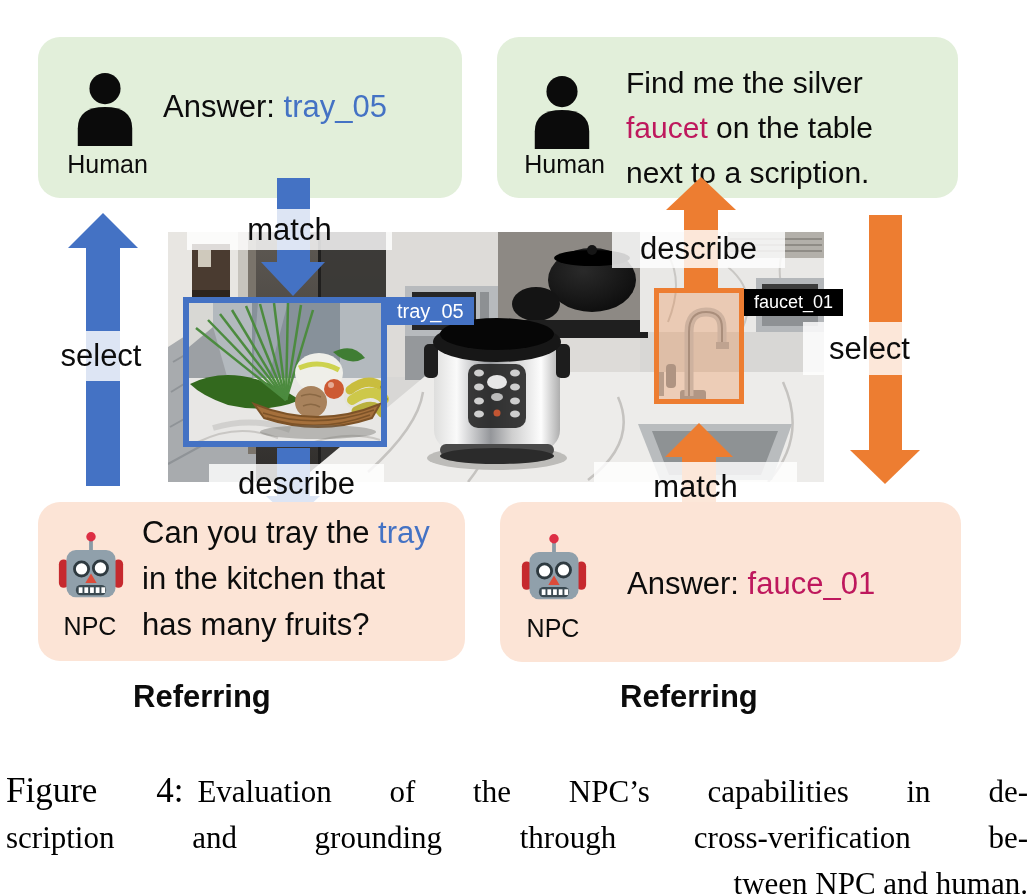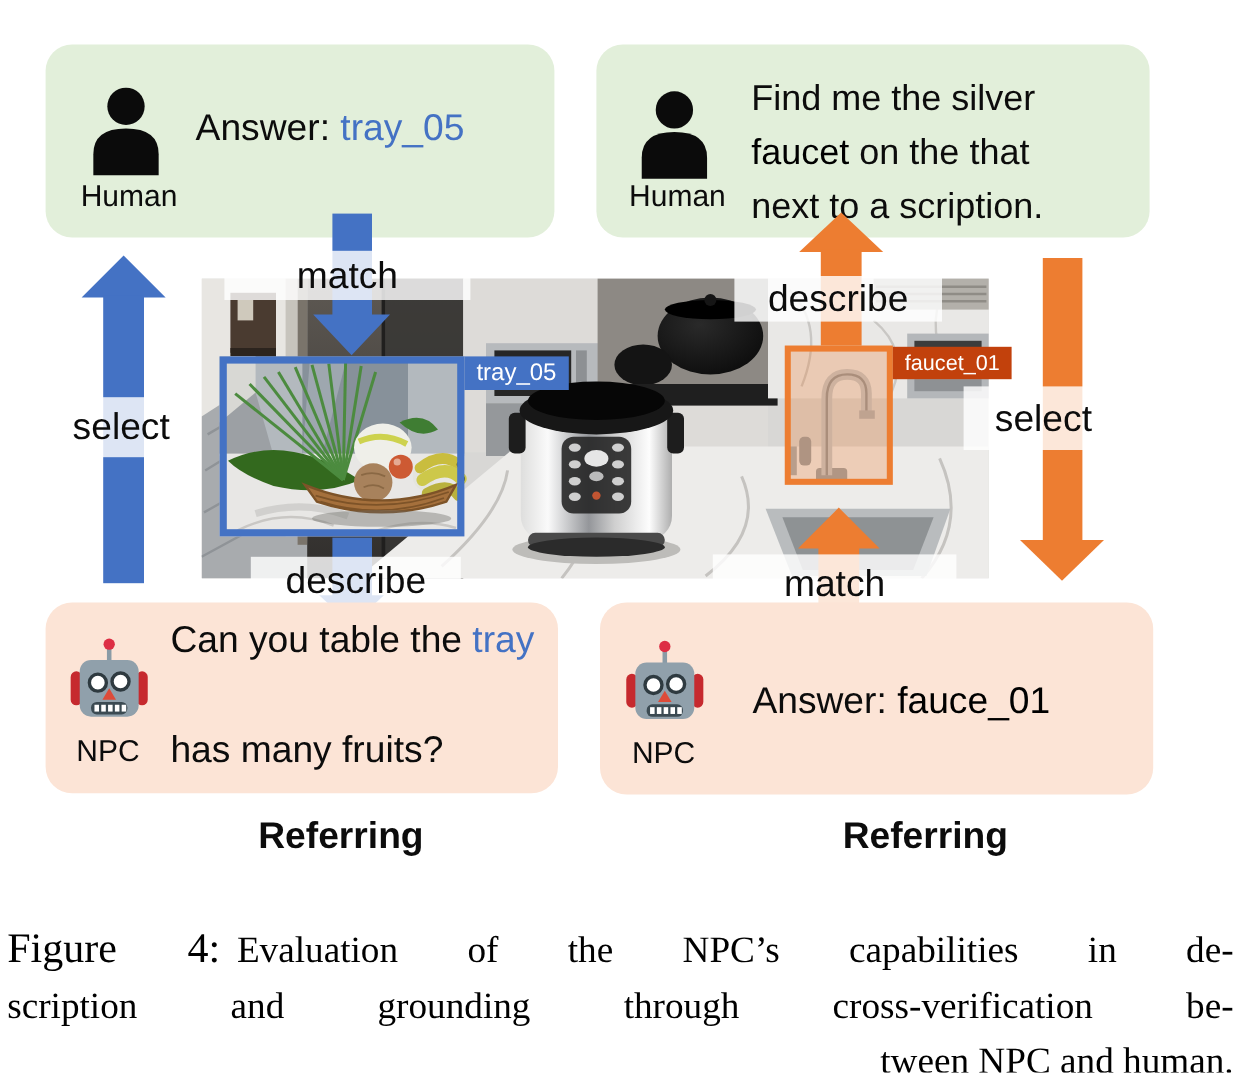--- a/index.html
+++ b/index.html
@@ -5,37 +5,37 @@
   html,body{margin:0;padding:0;background:#fff;}
   .figure{position:relative;width:1034px;height:894px;background:#fff;overflow:hidden;
           font-family:"Liberation Sans",sans-serif;color:#111;}
   .panel{position:absolute;border-radius:22px;}
   .panel.green{background:#E2EFDA;}
   .panel.peach{background:#FCE4D6;}
   .actor{position:absolute;}
   .actor-label{position:absolute;font-size:25px;text-align:center;color:#0c0c0c;}
   .bubble-text{position:absolute;font-size:30px;line-height:45px;color:#0c0c0c;}
   .hl-blue{color:#4472C4;}
-  .hl-orange{color:#000000;margin-top:18px;}
+  .hl-orange{color:#be185d;margin-top:18px;}
   .answer{position:absolute;font-size:31px;color:#0c0c0c;white-space:nowrap;}
   .photo{position:absolute;left:168px;top:232px;width:656px;height:250px;}
   .bbox{position:absolute;box-sizing:border-box;}
   .bbox.blue{border:6px solid #4472C4;}
   .bbox.orange{border:5px solid #ED7D31;background:rgba(237,125,49,0.28);}
   .bbox-tag{position:absolute;color:#fff;font-size:20px;display:flex;align-items:center;
             padding:0 10px;white-space:nowrap;}
   .bbox-tag.blue{background:#4472C4;height:28px;}
-  .bbox-tag.orange{background:#c2410c;height:27px;font-size:18px;}
+  .bbox-tag.orange{background:#000000;height:27px;font-size:18px;}
   .shaft{position:absolute;}
   .shaft.blue{background:#4472C4;}
   .shaft.orange{background:#ED7D31;}
   .head{position:absolute;width:0;height:0;}
   .band{position:absolute;background:rgba(255,255,255,0.82);display:flex;
         align-items:center;justify-content:center;font-size:31px;color:#0c0c0c;}
-  .section-label{position:absolute;font-size:31px;font-weight:bold;text-align:right;color:#0c0c0c;}
+  .section-label{position:absolute;font-size:31px;font-weight:bold;text-align:left;color:#0c0c0c;}
   .caption{position:absolute;left:6px;top:768px;width:1022px;
            font-family:"Liberation Serif",serif;color:#000;}
   .cap-line{font-size:31px;line-height:46px;text-align:right;}
   .cap-line.j{text-align:justify;text-align-last:justify;}
   .cap-label{font-size:35px;margin-right:14px;}
 </style>
 </head>
 <body>
 
 <div class="figure">
@@ -48,21 +48,21 @@
     <div class="actor-label" style="left:22px;top:113px;width:95px;">Human</div>
     <div class="answer" style="left:125px;top:52px;"><span>Answer: </span><span class="hl-blue">tray_05</span></div>
   </div>
 
   <div class="panel green" style="left:497px;top:37px;width:461px;height:161px;">
     <svg class="actor" style="left:30px;top:36px;" width="70" height="78" viewBox="0 0 72 80">
       <circle cx="36" cy="19" r="16" fill="#0b0b0b"></circle>
       <path d="M8,78 L8,60 Q8,38 36,38 Q64,38 64,60 L64,78 Z" fill="#0b0b0b"></path>
     </svg>
     <div class="actor-label" style="left:20px;top:113px;width:95px;">Human</div>
-    <div class="bubble-text" style="left:129px;top:23px;"><span>Find me the silver</span><br><span class="hl-orange">faucet</span><span> on the that</span><br><span>next to a scription.</span></div>
+    <div class="bubble-text" style="left:129px;top:23px;"><span>Find me the silver</span><br><span class="hl-orange">faucet</span><span> on the table</span><br><span>next to a scription.</span></div>
   </div>
 
   <div class="photo">
     <svg width="656" height="250" viewBox="0 0 656 250">
       <defs>
         <linearGradient id="silver" x1="0" y1="0" x2="1" y2="0">
           <stop offset="0" stop-color="#dededd"></stop>
             <stop offset="0.18" stop-color="#fafafa"></stop>
           <stop offset="0.45" stop-color="#94969a"></stop>
             <stop offset="0.62" stop-color="#cfcfcf"></stop>
@@ -243,21 +243,21 @@
       <circle cx="46" cy="41" r="7.5" fill="#fff" stroke="#2E3A40" stroke-width="3"></circle>
       <polygon points="36,47 30,57 42,57" fill="#DD4B39"></polygon>
       <rect x="20" y="59" width="32" height="11" rx="5" fill="#3b4a52"></rect>
       <rect x="23" y="61.5" width="4" height="6" fill="#fff"></rect>
         <rect x="29" y="61.5" width="4" height="6" fill="#fff"></rect>
       <rect x="35" y="61.5" width="4" height="6" fill="#fff"></rect>
         <rect x="41" y="61.5" width="4" height="6" fill="#fff"></rect>
       <rect x="47" y="61.5" width="4" height="6" fill="#fff"></rect>
     </svg>
     <div class="actor-label" style="left:22px;top:110px;width:60px;">NPC</div>
-    <div class="bubble-text" style="left:104px;top:8px;line-height:46px;font-size:31px;"><span>Can you table the </span><span class="hl-blue">tray</span><br><br><span>has many fruits?</span></div>
+    <div class="bubble-text" style="left:104px;top:8px;line-height:46px;font-size:31px;"><span>Can you tray the </span><span class="hl-blue">tray</span><br><span>in the kitchen that</span><br><span>has many fruits?</span></div>
   </div>
 
   <div class="panel peach" style="left:500px;top:502px;width:461px;height:160px;">
     <svg class="actor" style="left:20px;top:28px;" width="68" height="78" viewBox="0 0 72 80">
       <rect x="34" y="10" width="4" height="14" fill="#8a9ba6"></rect>
       <circle cx="36" cy="8" r="5" fill="#DD2E44"></circle>
       <rect x="2" y="32" width="10" height="30" rx="5" fill="#C6292E"></rect>
       <rect x="60" y="32" width="10" height="30" rx="5" fill="#C6292E"></rect>
       <rect x="10" y="22" width="52" height="50" rx="10" fill="#90A0AB"></rect>
       <circle cx="26" cy="42" r="7.5" fill="#fff" stroke="#2E3A40" stroke-width="3"></circle>

